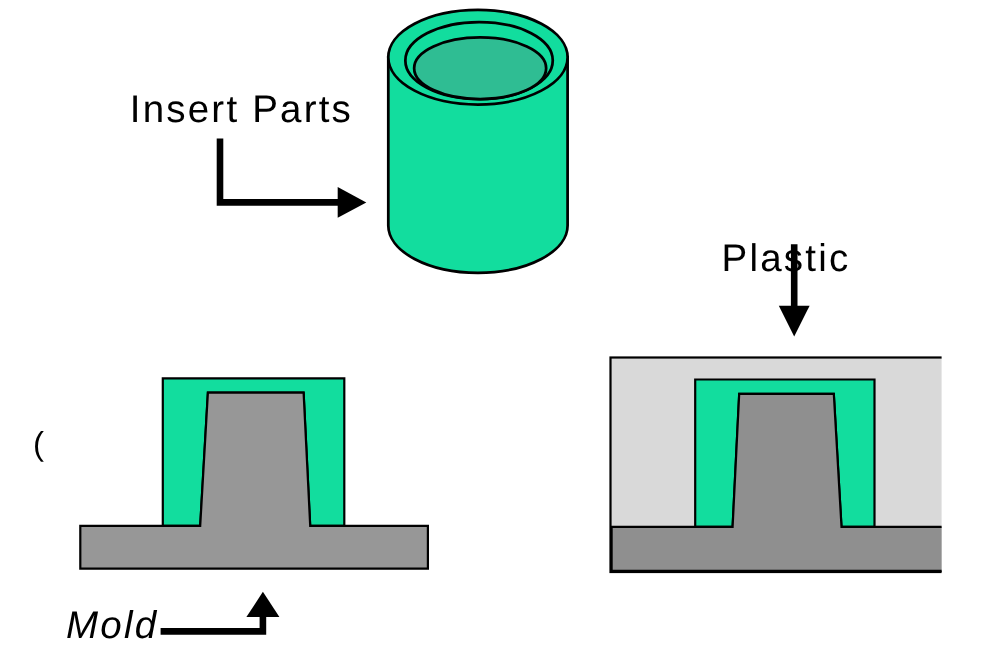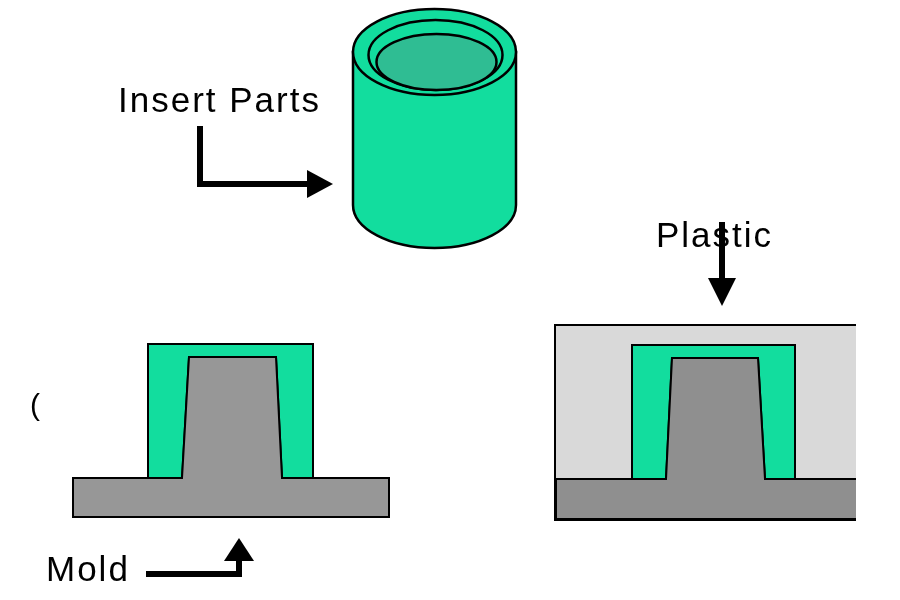--- a/index.html
+++ b/index.html
@@ -24,21 +24,21 @@
     position: absolute;
     color: #000000;
     font-size: 35px;
     line-height: 1;
     letter-spacing: 2px;
     white-space: nowrap;
     user-select: none;
   }
   .label--insert { left: 118px; top: 82px; }
   .label--plastic { left: 656px; top: 184px; margin-top: 33px; }
-  .label--mold { left: 46px; top: 551px; }
+  .label--mold { left: 60px; top: 551px; font-style: italic; }
   .label--paren {
     left: 30px; top: 390px;
     font-size: 30px;
     letter-spacing: 0;
   }
   .outlined { stroke: #000000; stroke-width: 2px; }
   .outlined-thick { stroke: #000000; stroke-width: 2.5px; }
   .arrow-line {
     stroke: #000000;
     stroke-width: 6px;

